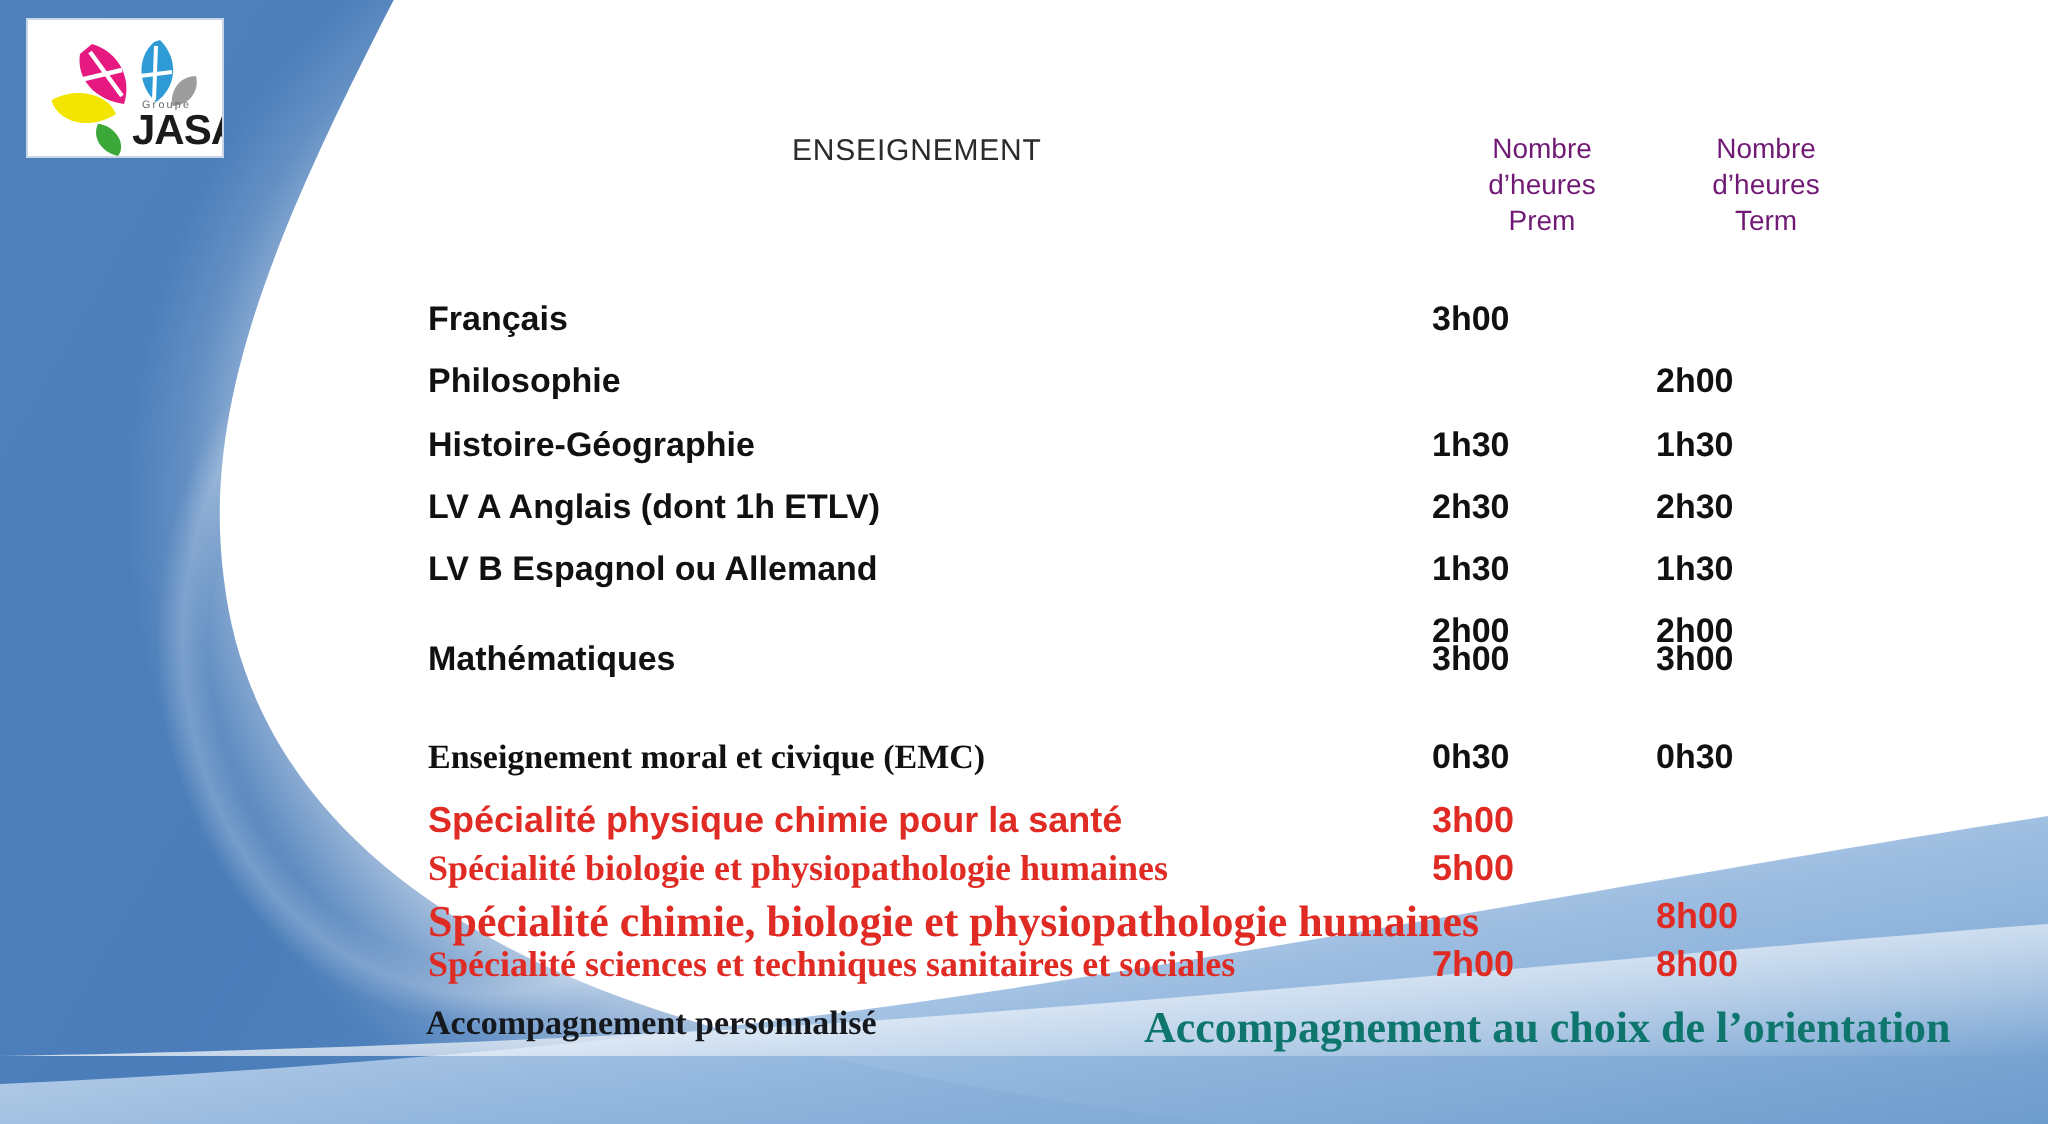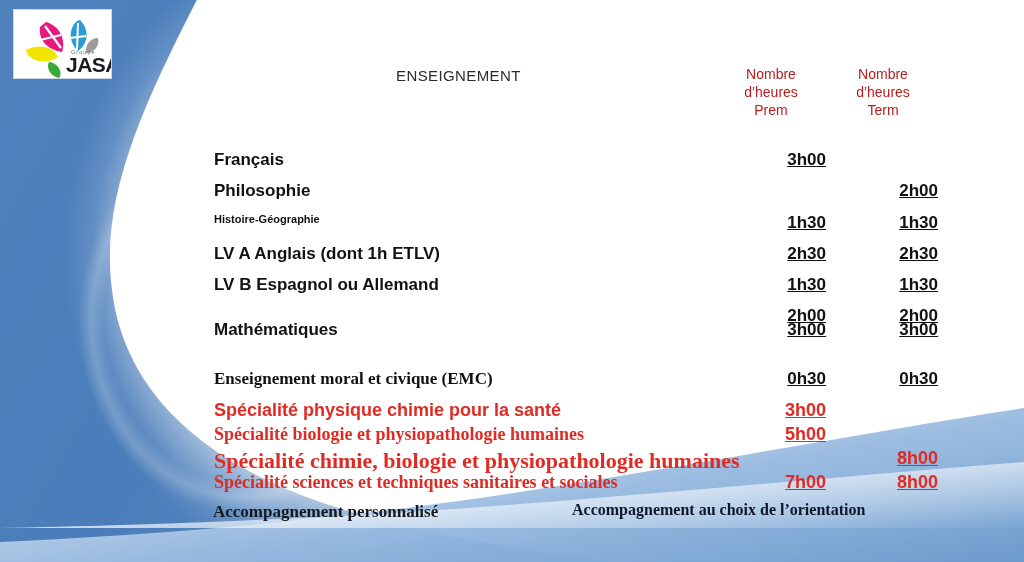--- a/index.html
+++ b/index.html
@@ -126,21 +126,21 @@
     color: #2b2b2b;
     letter-spacing: 0.4px;
   }
   .hdr-col {
     position: absolute;
     top: 65px;
     width: 110px;
     text-align: center;
     font-size: 14px;
     line-height: 18px;
-    color: #b91c1c;
+    color: #701a75;
   }
   .hdr-col-prem { left: 716px; }
   .hdr-col-term { left: 828px; }
 
   
   .rows {
     position: absolute;
     left: 0;
     top: 0;
     width: 1024px;
@@ -157,24 +157,23 @@
     left: 214px;
     top: 0;
     font-weight: bold;
     white-space: nowrap;
   }
   .cell-prem,
   .cell-term {
     position: absolute;
     top: 0;
     width: 110px;
-    text-align: right;
-    font-weight: bold;
-    white-space: nowrap;
-    text-decoration: underline;
+    text-align: left;
+    font-weight: bold;
+    white-space: nowrap;
   }
   .cell-prem { left: 716px; }
   .cell-term { left: 828px; }
 
   
   .f-sans  { font-family: "Liberation Sans", sans-serif; }
   .f-serif { font-family: "Liberation Serif", serif; }
 
   
   .c-black { color: #111111; }
@@ -190,22 +189,22 @@
     font-size: 17px;
     color: #15181c;
     white-space: nowrap;
   }
   .footer-right {
     position: absolute;
     left: 572px;
     top: 501px;
     font-family: "Liberation Serif", serif;
     font-weight: bold;
-    font-size: 16px;
-    color: #0f172a;
+    font-size: 22px;
+    color: #0f766e;
     white-space: nowrap;
   }
 </style>
 </head>
 <body>
 
 <div id="slide">
 
   <div class="bg-base"></div>
   <div class="bg-blue"></div>
@@ -254,21 +253,21 @@
         <div class="cell-subject f-sans c-black" style="font-size: 17px;">Français</div>
         <div class="cell-prem f-sans c-black" style="font-size: 17px;">3h00</div>
         <div class="cell-term f-sans c-black" style="font-size: 17px;"></div>
       </div>
       <div class="row" style="top: 181px;">
         <div class="cell-subject f-sans c-black" style="font-size: 17px;">Philosophie</div>
         <div class="cell-prem f-sans c-black" style="font-size: 17px;"></div>
         <div class="cell-term f-sans c-black" style="font-size: 17px;">2h00</div>
       </div>
       <div class="row" style="top: 213px;">
-        <div class="cell-subject f-sans c-black" style="font-size: 11px; text-align: right;">Histoire-Géographie</div>
+        <div class="cell-subject f-sans c-black" style="font-size: 17px; text-align: right;">Histoire-Géographie</div>
         <div class="cell-prem f-sans c-black" style="font-size: 17px;">1h30</div>
         <div class="cell-term f-sans c-black" style="font-size: 17px;">1h30</div>
       </div>
       <div class="row" style="top: 244px;">
         <div class="cell-subject f-sans c-black" style="font-size: 17px;">LV A Anglais (dont 1h ETLV)</div>
         <div class="cell-prem f-sans c-black" style="font-size: 17px;">2h30</div>
         <div class="cell-term f-sans c-black" style="font-size: 17px;">2h30</div>
       </div>
       <div class="row" style="top: 275px;">
         <div class="cell-subject f-sans c-black" style="font-size: 17px;">LV B Espagnol ou Allemand</div>

